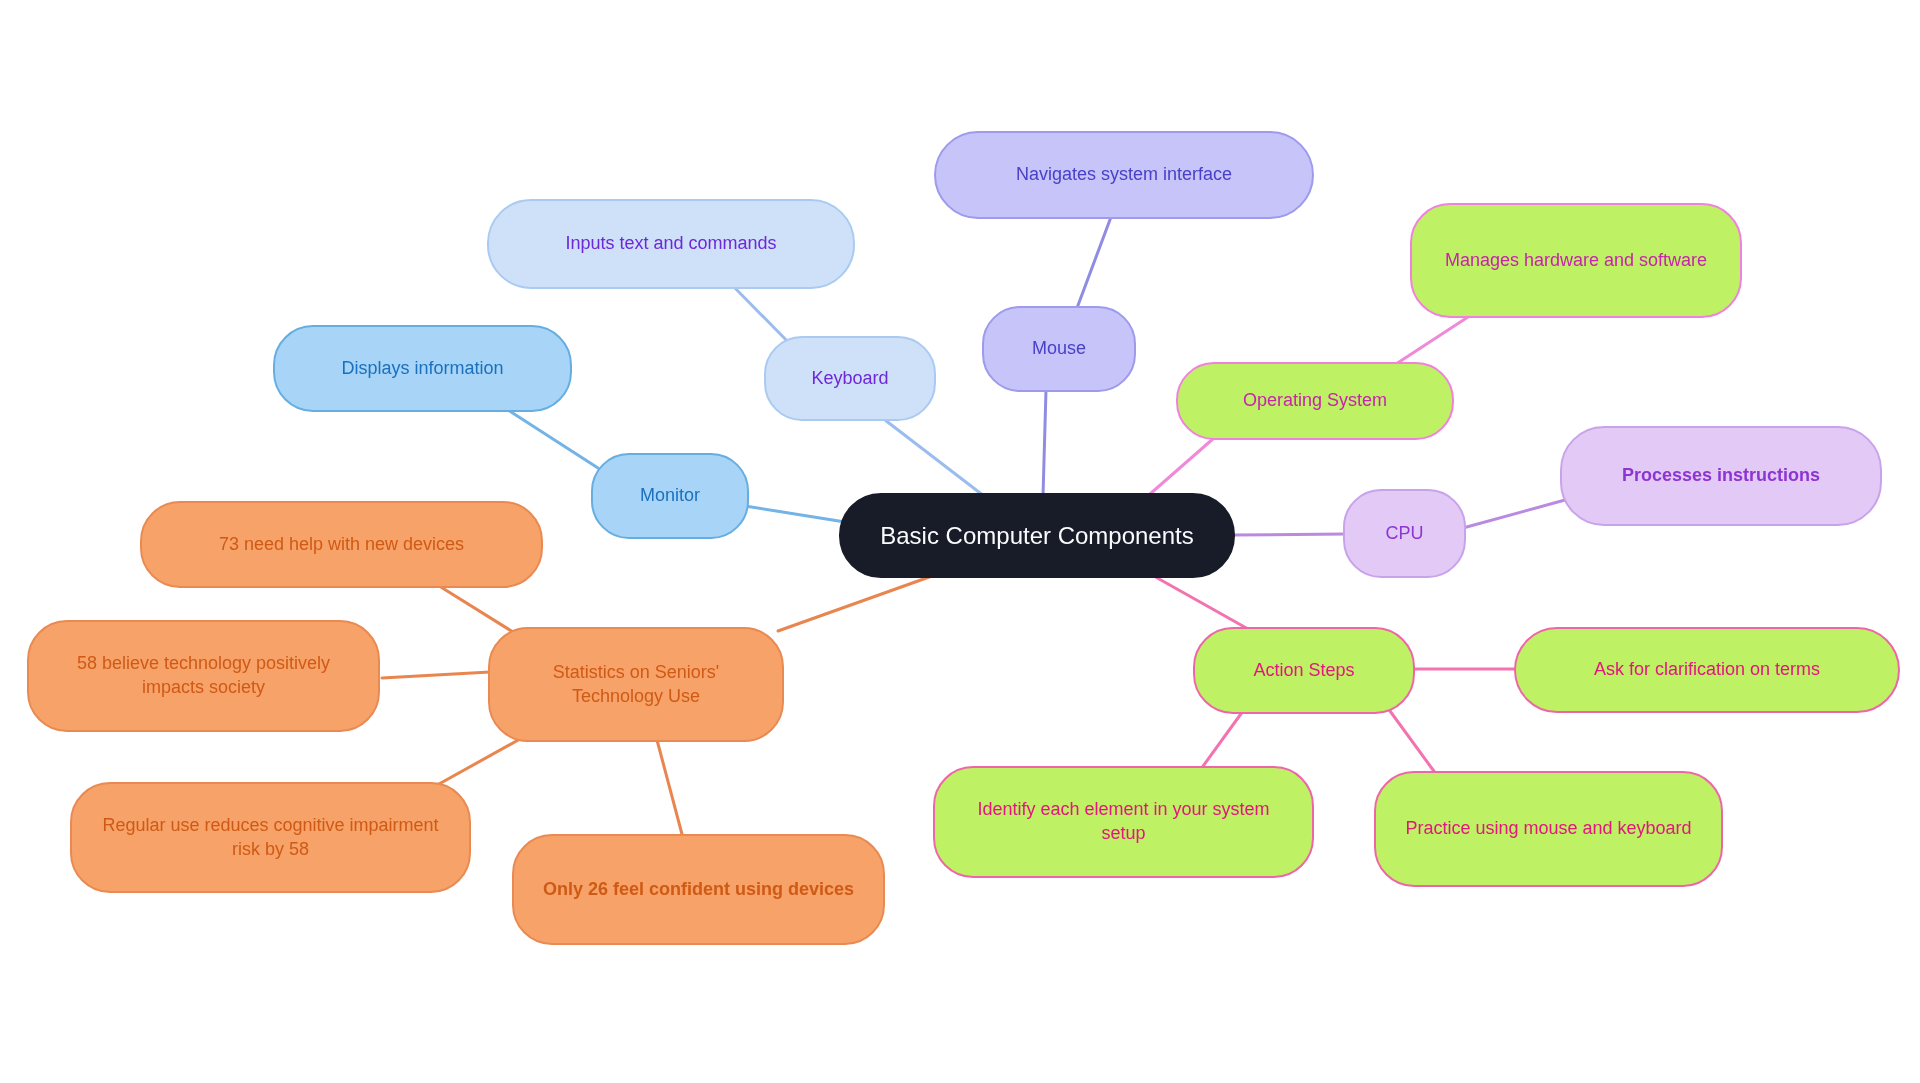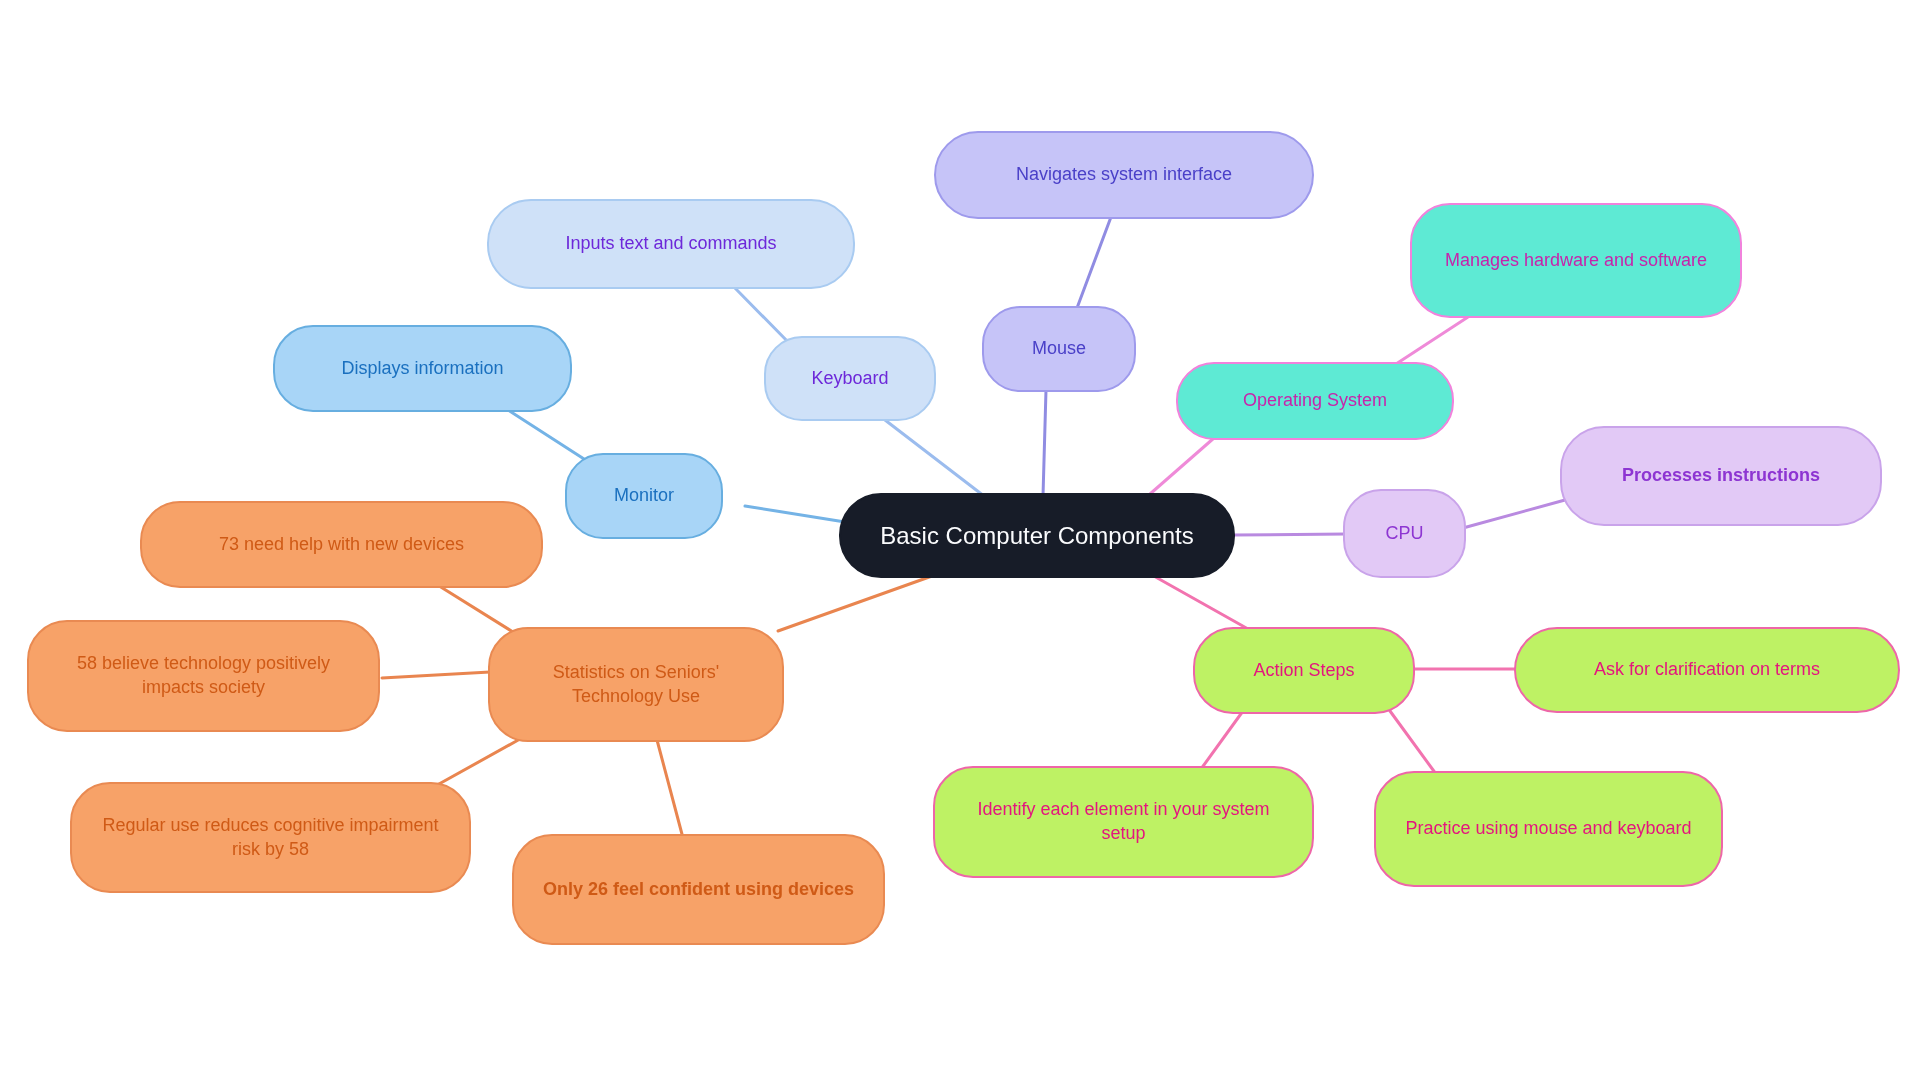--- a/index.html
+++ b/index.html
@@ -15,21 +15,21 @@
     font-size:18px;line-height:1.32;padding:8px 20px;cursor:default;
     border-radius:40px;
   }
   .root{
     background:#171c28;border-color:#171c28;color:#fafbfd;
     font-size:24px;border-radius:42px;
   }
   .c-blue  {background:#a8d5f7;border-color:#67aee0;color:#1a70bf;}
   .c-pale  {background:#cfe1f8;border-color:#a9cbf1;color:#6d28d9;}
   .c-lav   {background:#c6c4f8;border-color:#9e9aec;color:#4a40c8;}
-  .c-pink  {background:#5eead4;border-color:#f182dc;color:#c724ab;}
+  .c-pink  {background:#bef264;border-color:#f182dc;color:#c724ab;}
   .c-purp  {background:#e2c9f6;border-color:#c9a3ea;color:#8d35d2;}
   .c-dpink {background:#bef264;border-color:#ee66a8;color:#e4157e;}
   .c-orange{background:#f7a268;border-color:#e98a52;color:#cf5a16;}
 </style>
 </head>
 <body>
 
 <div class="canvas">
 
   <svg class="edges" viewBox="0 0 1920 1083">
@@ -51,21 +51,21 @@
       <line x1="932" y1="576" x2="778" y2="631" stroke="#e9854f"></line>
       <line x1="513" y1="632" x2="436" y2="584" stroke="#e9854f"></line>
       <line x1="490" y1="672" x2="382" y2="678" stroke="#e9854f"></line>
       <line x1="520" y1="739" x2="430" y2="789" stroke="#e9854f"></line>
       <line x1="657" y1="740" x2="683" y2="838" stroke="#e9854f"></line>
     </g>
   </svg>
 
   <div class="node root" style="left:839px;top:493px;width:396px;height:85px;">Basic Computer Components</div>
 
-  <div class="node c-blue" style="left:565px;top:453px;width:158px;height:86px;border-radius:38px;">Monitor</div>
+  <div class="node c-blue" style="left:591px;top:453px;width:158px;height:86px;border-radius:38px;">Monitor</div>
   <div class="node c-blue" style="left:273px;top:325px;width:299px;height:87px;">Displays information</div>
 
   <div class="node c-pale" style="left:764px;top:336px;width:172px;height:85px;border-radius:38px;">Keyboard</div>
   <div class="node c-pale" style="left:487px;top:199px;width:368px;height:90px;border-radius:44px;">Inputs text and commands</div>
 
   <div class="node c-lav" style="left:982px;top:306px;width:154px;height:86px;border-radius:38px;">Mouse</div>
   <div class="node c-lav" style="left:934px;top:131px;width:380px;height:88px;border-radius:44px;">Navigates system interface</div>
 
   <div class="node c-pink" style="left:1176px;top:362px;width:278px;height:78px;border-radius:38px;">Operating System</div>
   <div class="node c-pink" style="left:1410px;top:203px;width:332px;height:115px;">Manages hardware and software</div>

